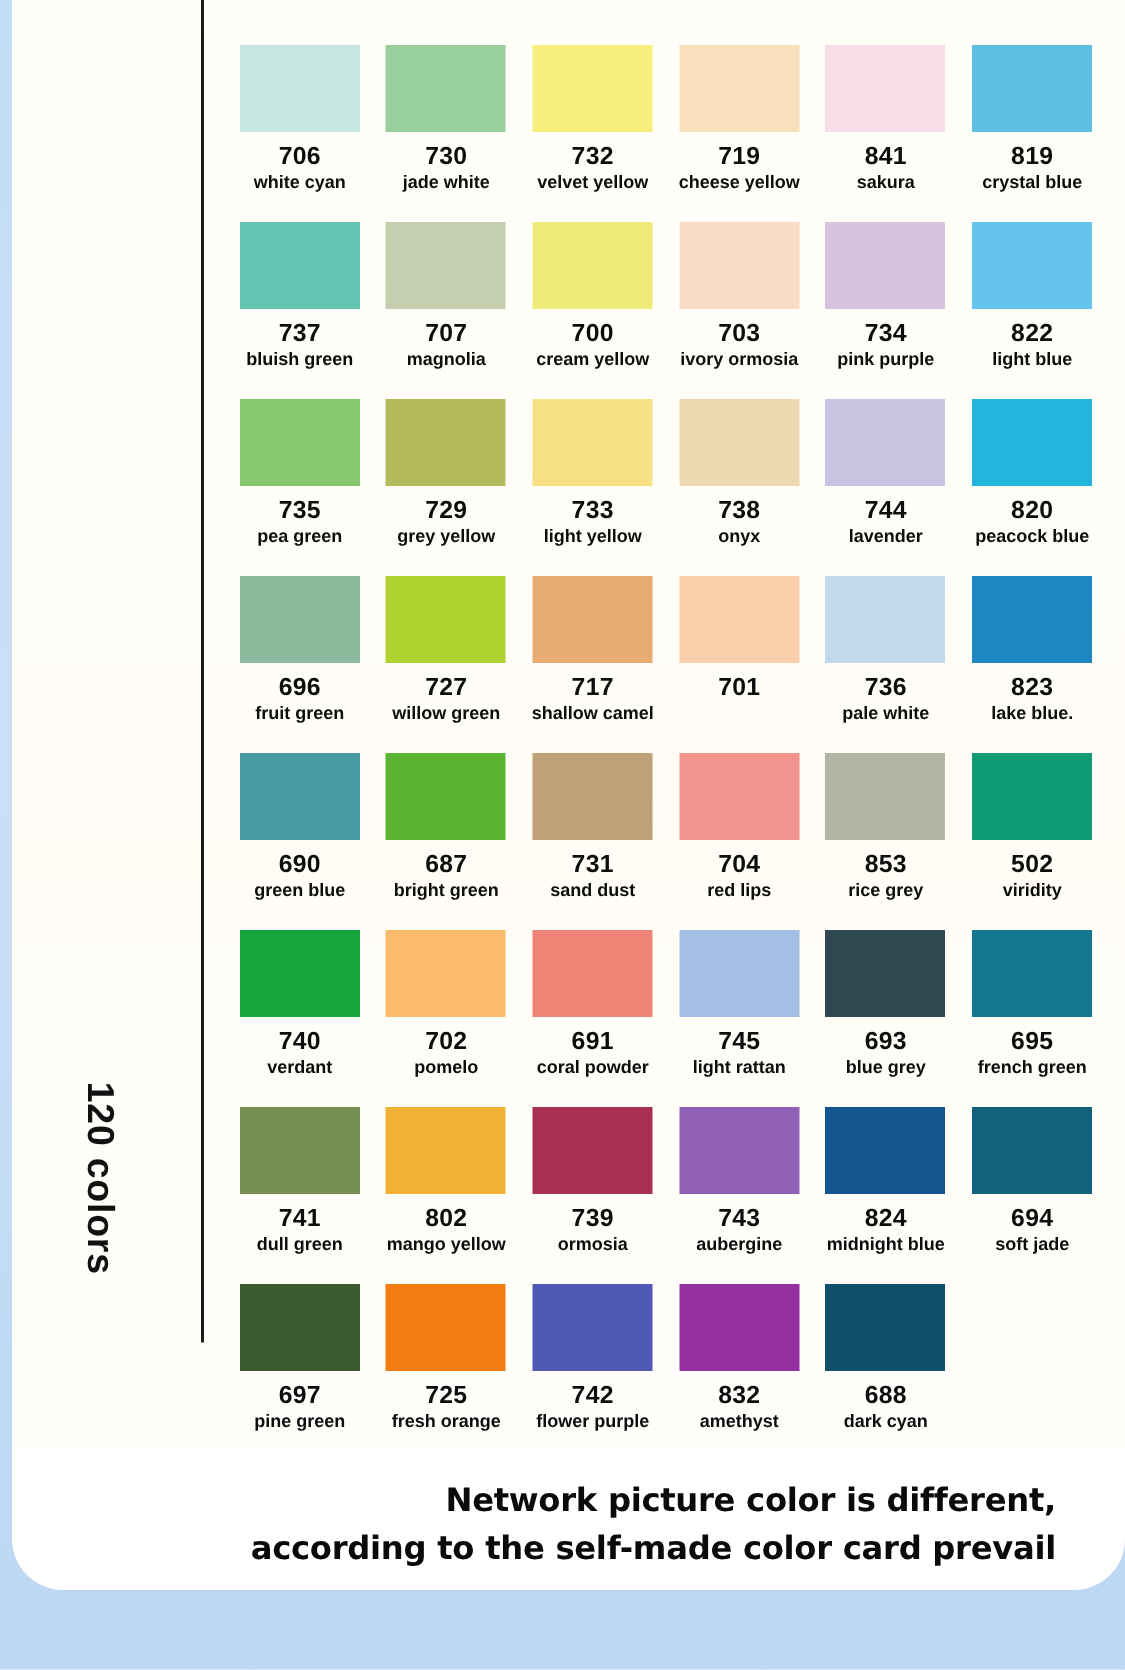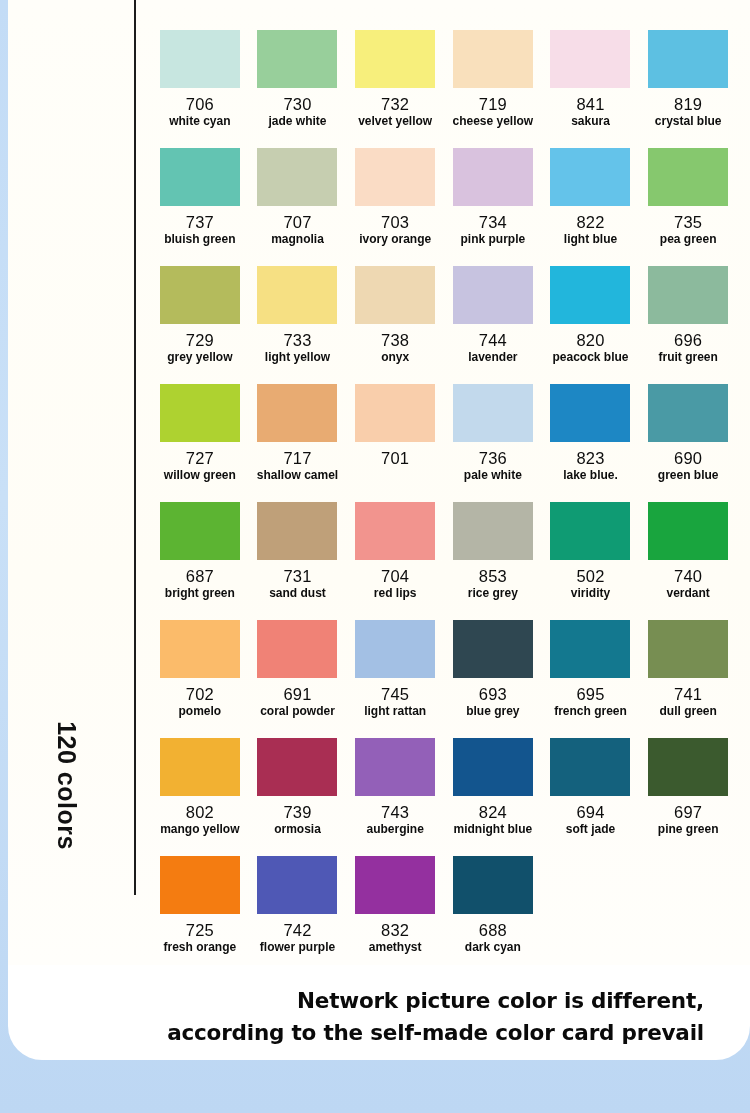--- a/index.html
+++ b/index.html
@@ -106,21 +106,21 @@
     width: 80px;
     height: 58px;
     display: block;
   }
 
   .code {
     margin-top: 8px;
     font-size: 16.5px;
     line-height: 17px;
     color: #0d0d0d;
-    font-weight: 400;
+    font-weight: 700;
     letter-spacing: 0.2px;
   }
 
   .cname {
     margin-top: 1px;
     font-size: 12px;
     line-height: 15px;
     color: #0d0d0d;
     white-space: nowrap;
     font-weight: 700;
@@ -193,23 +193,28 @@
           <span class="swatch" style="background: rgb(99, 196, 178);"></span>
           <div class="code">737</div>
           <div class="cname">bluish green</div>
         </div>
         <div class="cell">
           <span class="swatch" style="background: rgb(198, 206, 176);"></span>
           <div class="code">707</div>
           <div class="cname">magnolia</div>
         </div>
         <div class="cell">
+          <span class="swatch" style="background: rgb(238, 236, 118);"></span>
+          <div class="code">700</div>
+          <div class="cname">cream yellow</div>
+        </div>
+        <div class="cell">
           <span class="swatch" style="background: rgb(250, 220, 197);"></span>
           <div class="code">703</div>
-          <div class="cname">ivory orange</div>
+          <div class="cname">ivory ormosia</div>
         </div>
         <div class="cell">
           <span class="swatch" style="background: rgb(217, 194, 222);"></span>
           <div class="code">734</div>
           <div class="cname">pink purple</div>
         </div>
         <div class="cell">
           <span class="swatch" style="background: rgb(100, 195, 234);"></span>
           <div class="code">822</div>
           <div class="cname">light blue</div>

